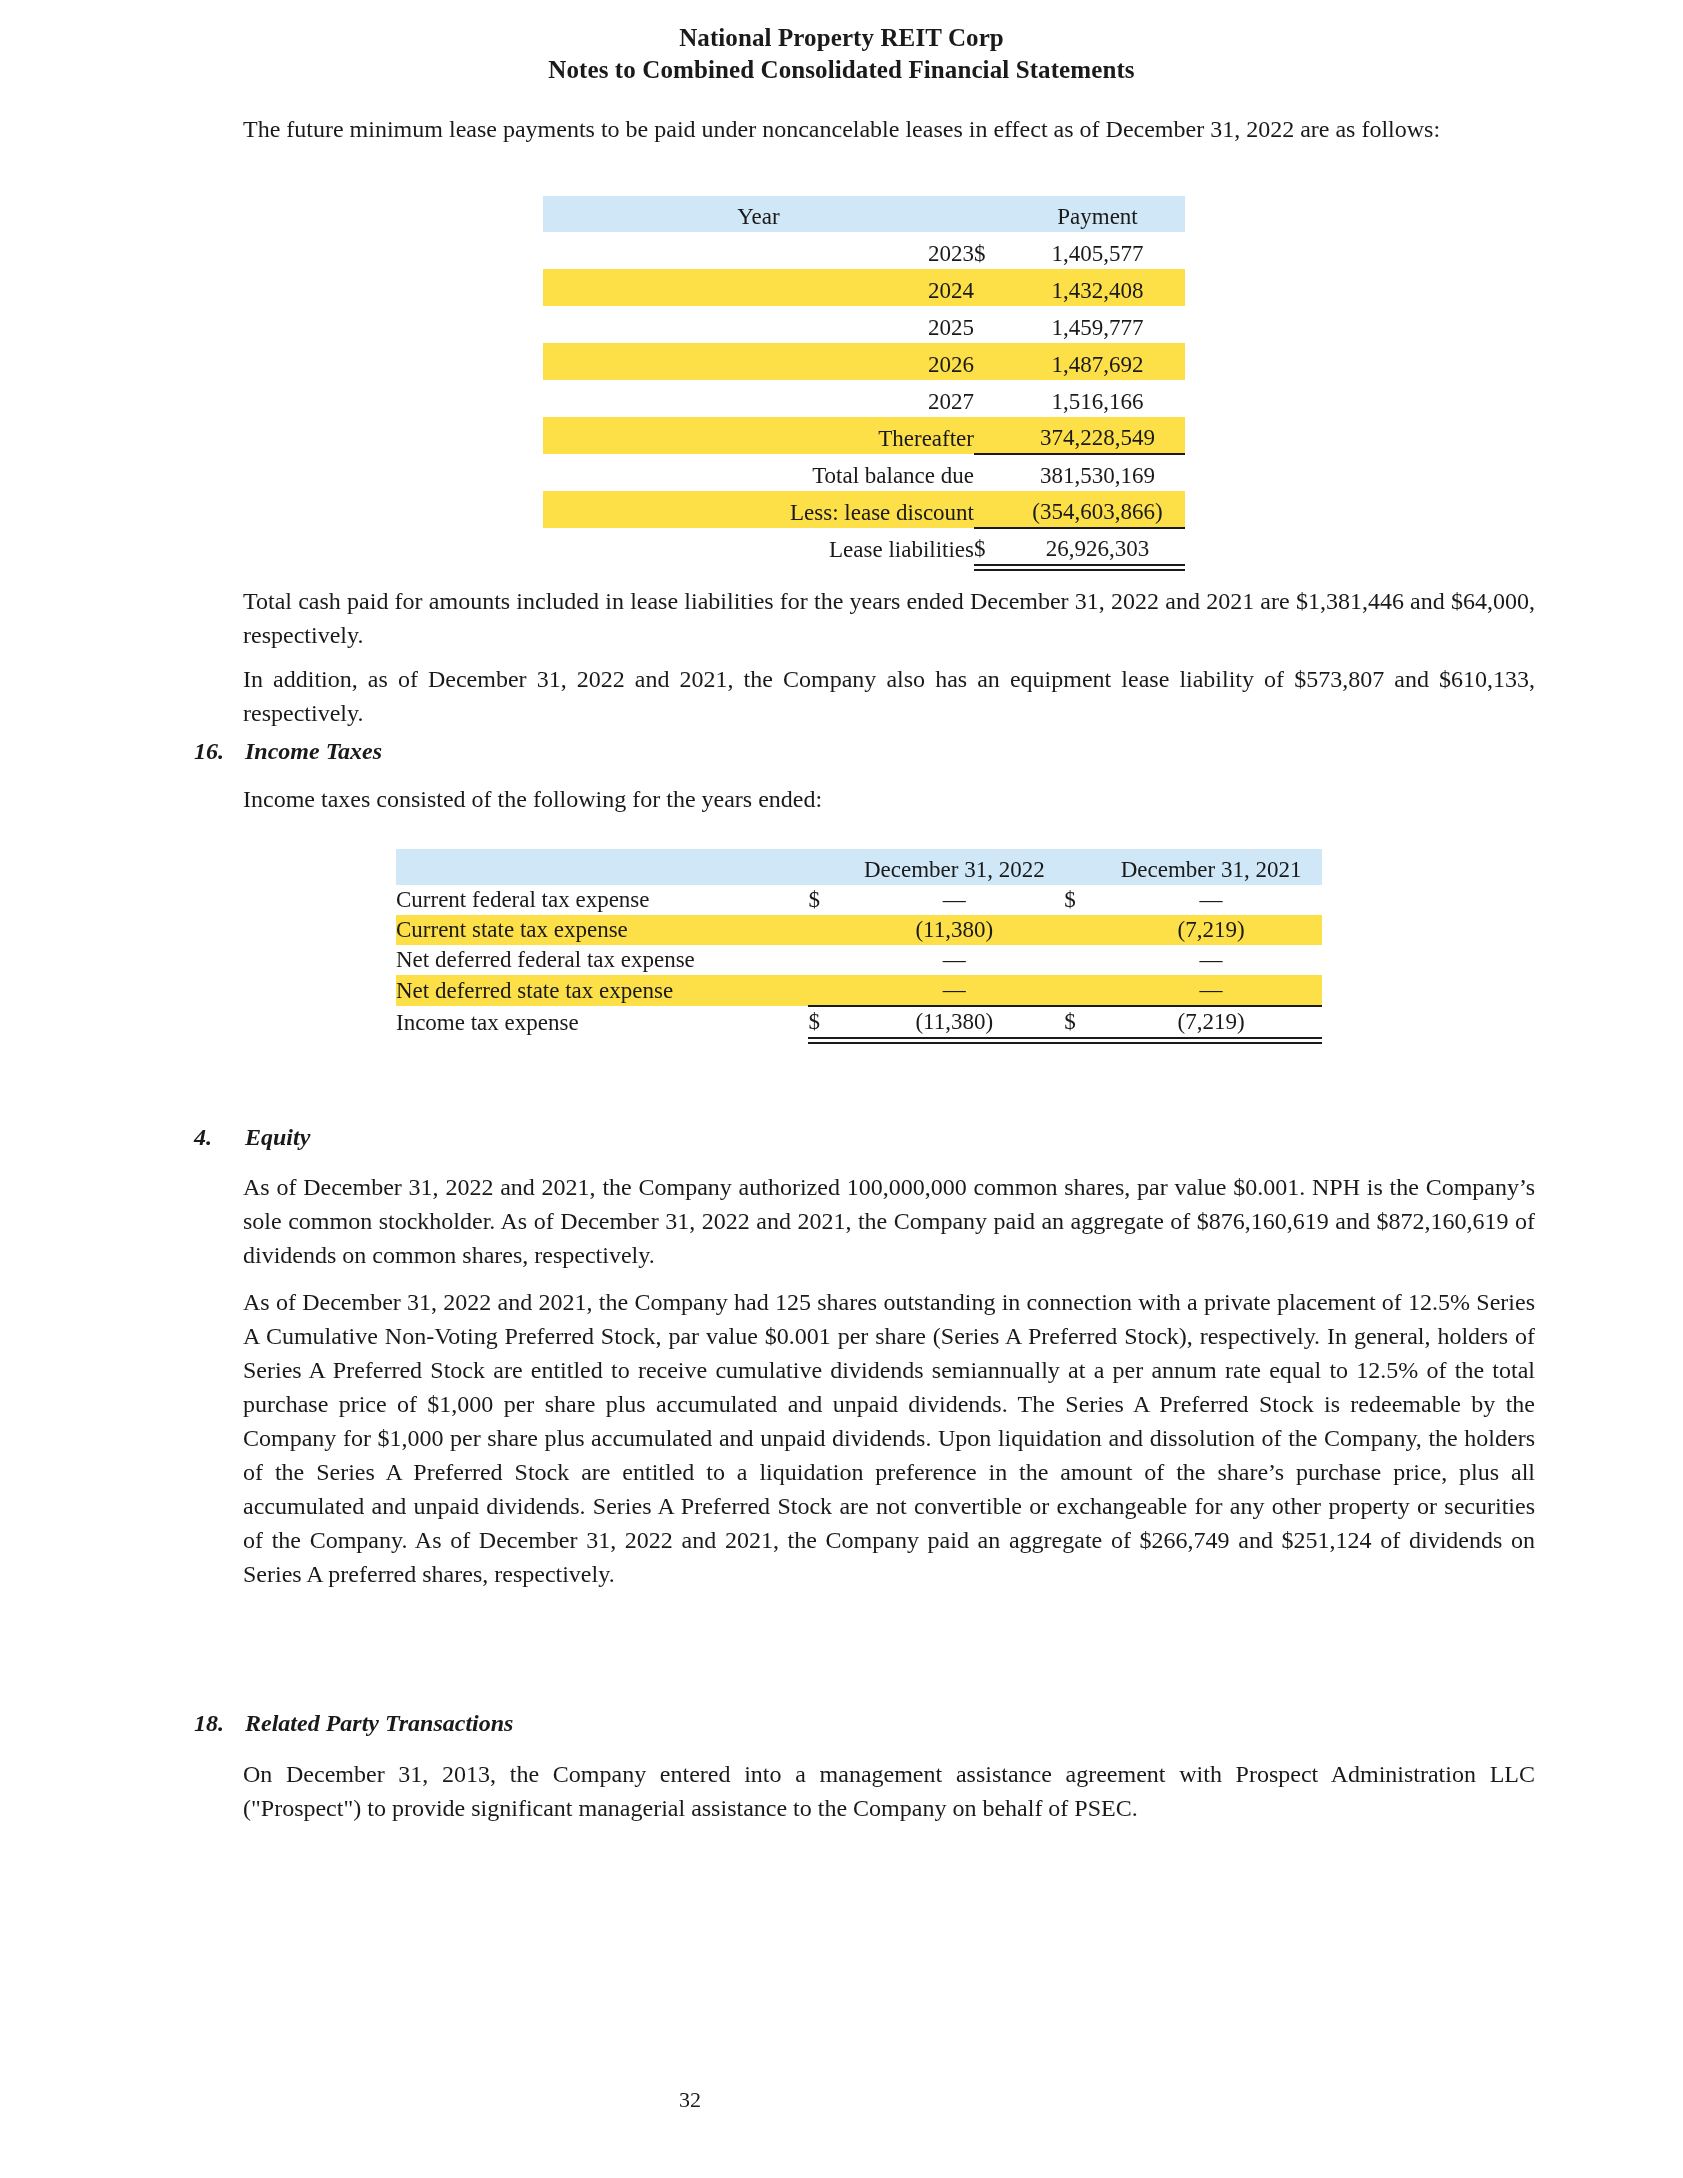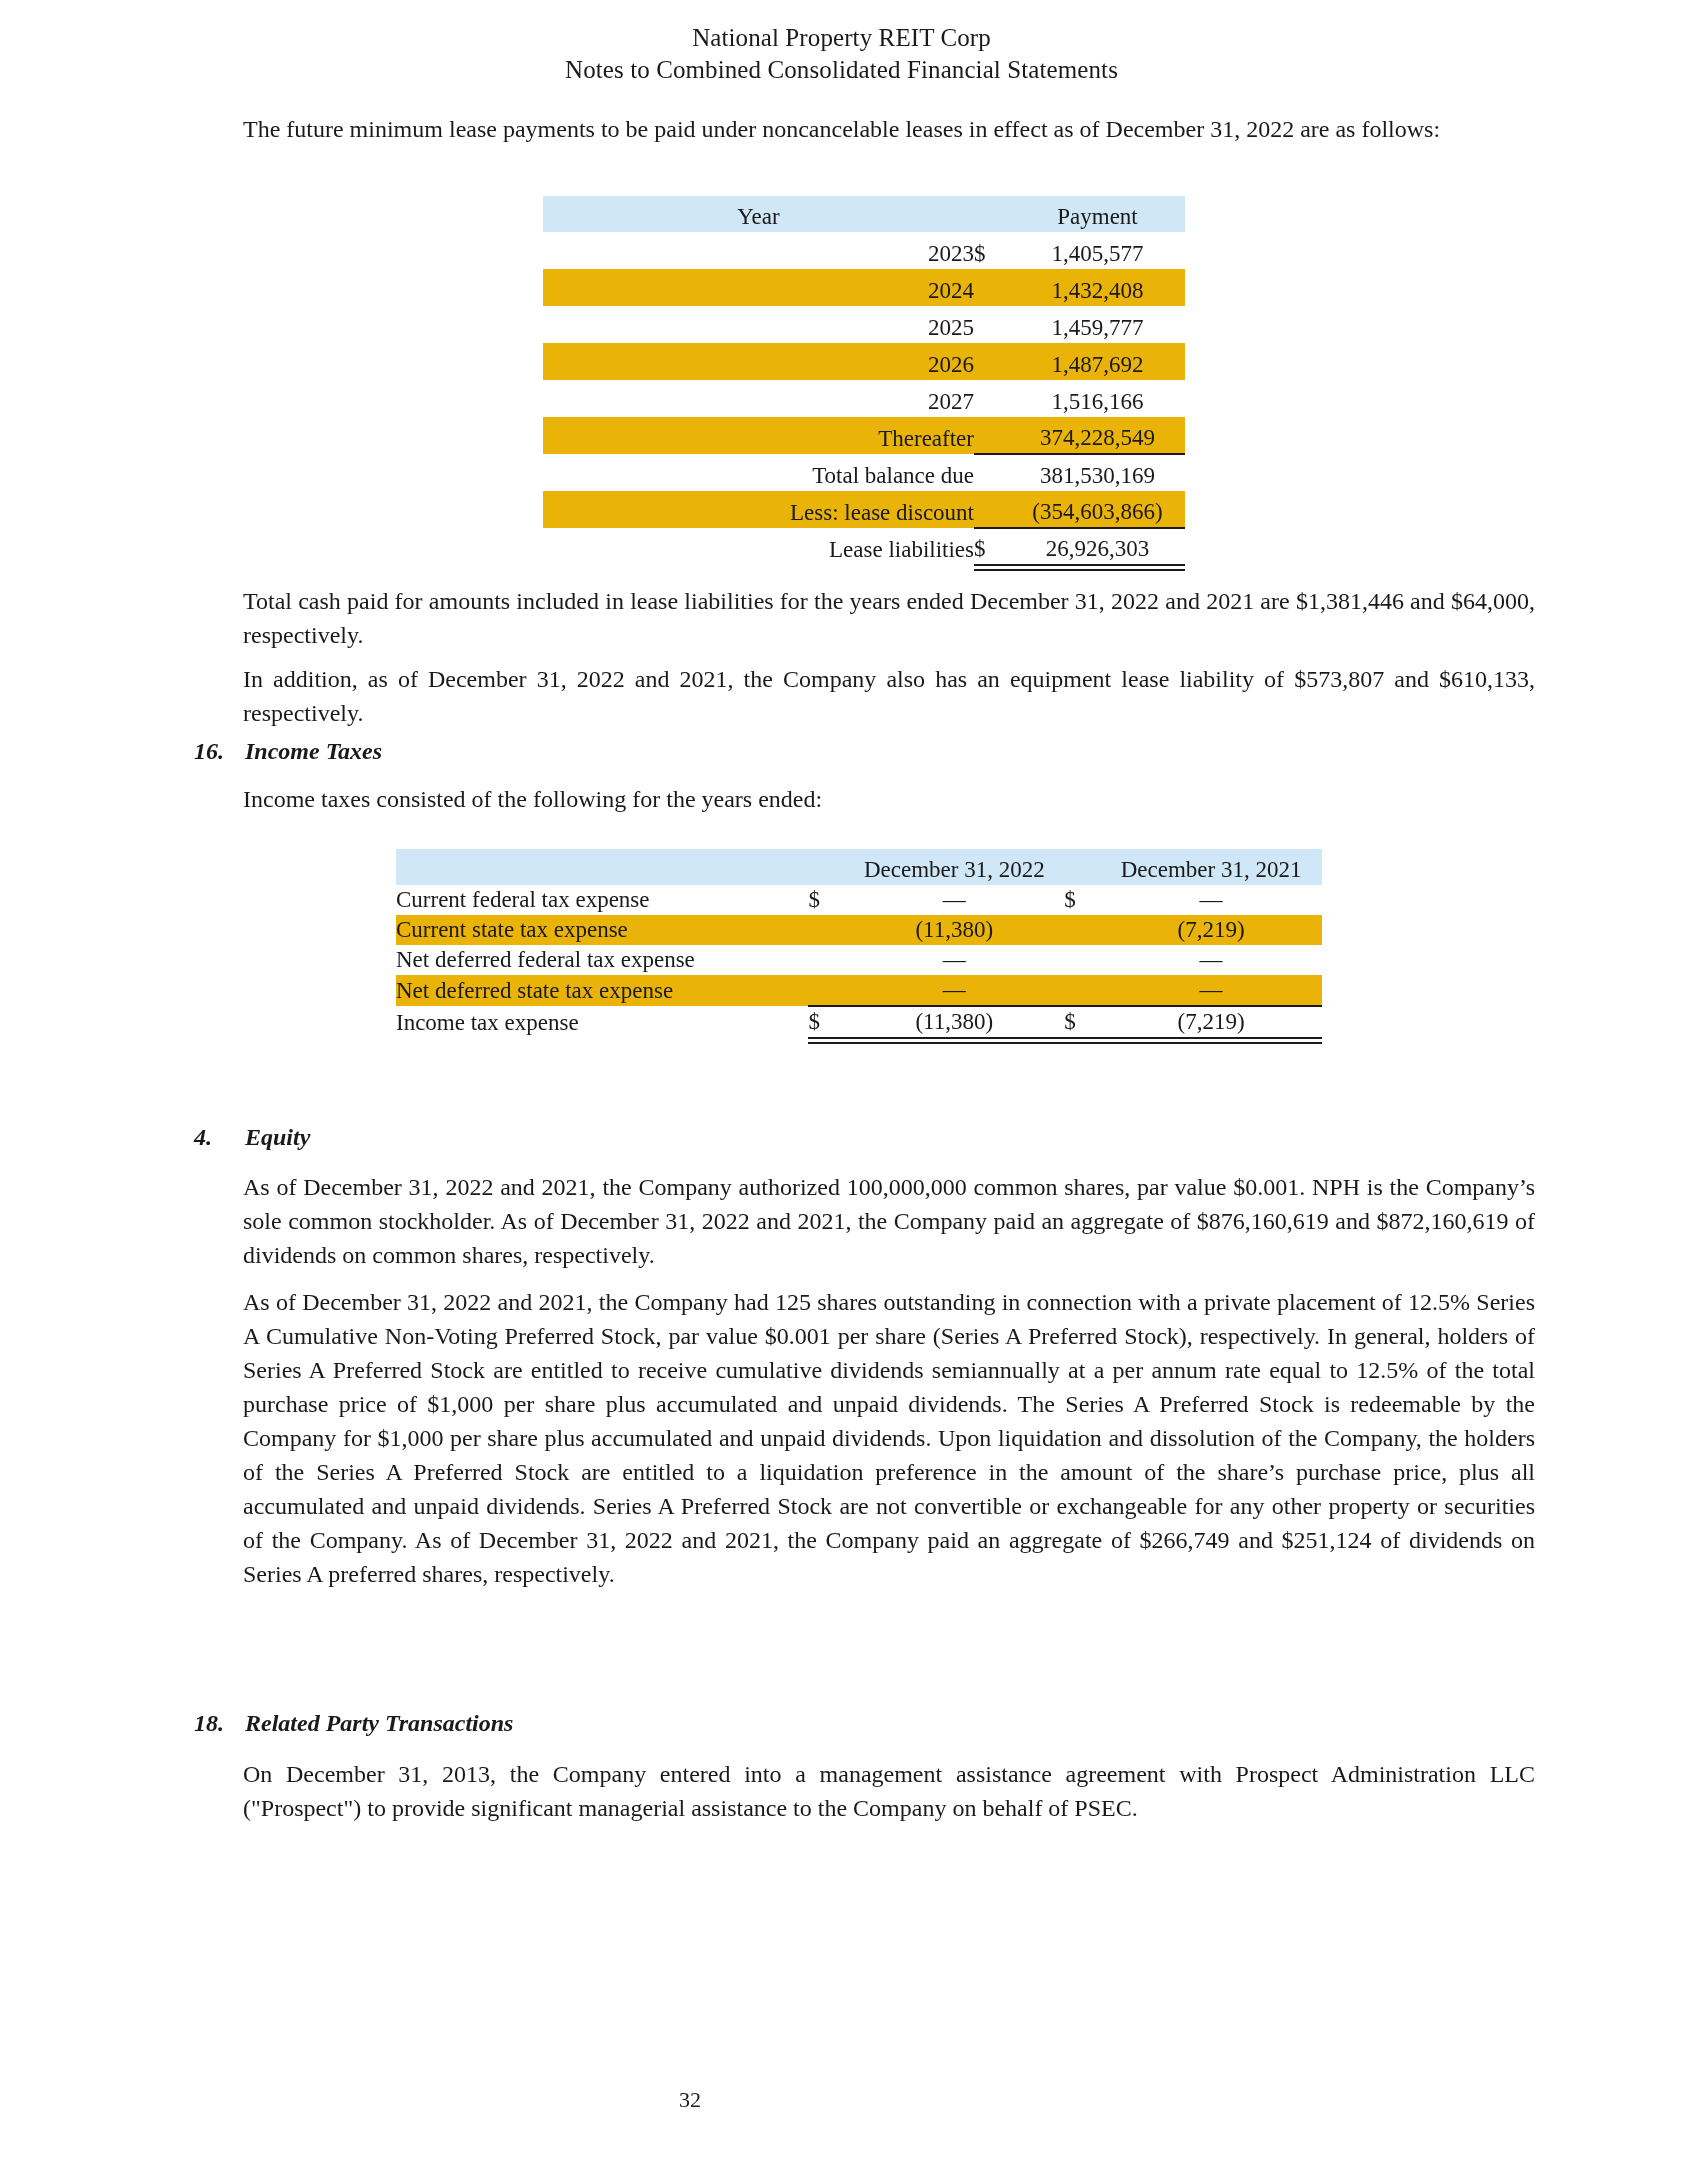--- a/index.html
+++ b/index.html
@@ -25,21 +25,21 @@
 
   
   .doc-header {
     position: absolute;
     left: 0;
     top: 22px;
     width: 1683px;
     text-align: center;
   }
   .doc-header .line {
-    font-weight: normal;
+    font-weight: bold;
     font-size: 25px;
     line-height: 32px;
     letter-spacing: 0.1px;
   }
 
   
   .para {
     position: absolute;
     font-size: 24px;
     line-height: 34px;
@@ -73,21 +73,21 @@
     position: absolute;
     border-collapse: collapse;
     font-size: 23px;
     line-height: 30px;
   }
   .tbl td, .tbl th {
     padding: 0;
     vertical-align: bottom;
     font-weight: normal;
   }
-  .shade { background: #eab308; }
+  .shade { background: #fde047; }
 
   .hdr-cell {
     font-weight: bold;
     text-align: center;
     background: #cfe7f6;
     height: 36px;
     padding-bottom: 2px;
     font-size: 23px;
   }
 

